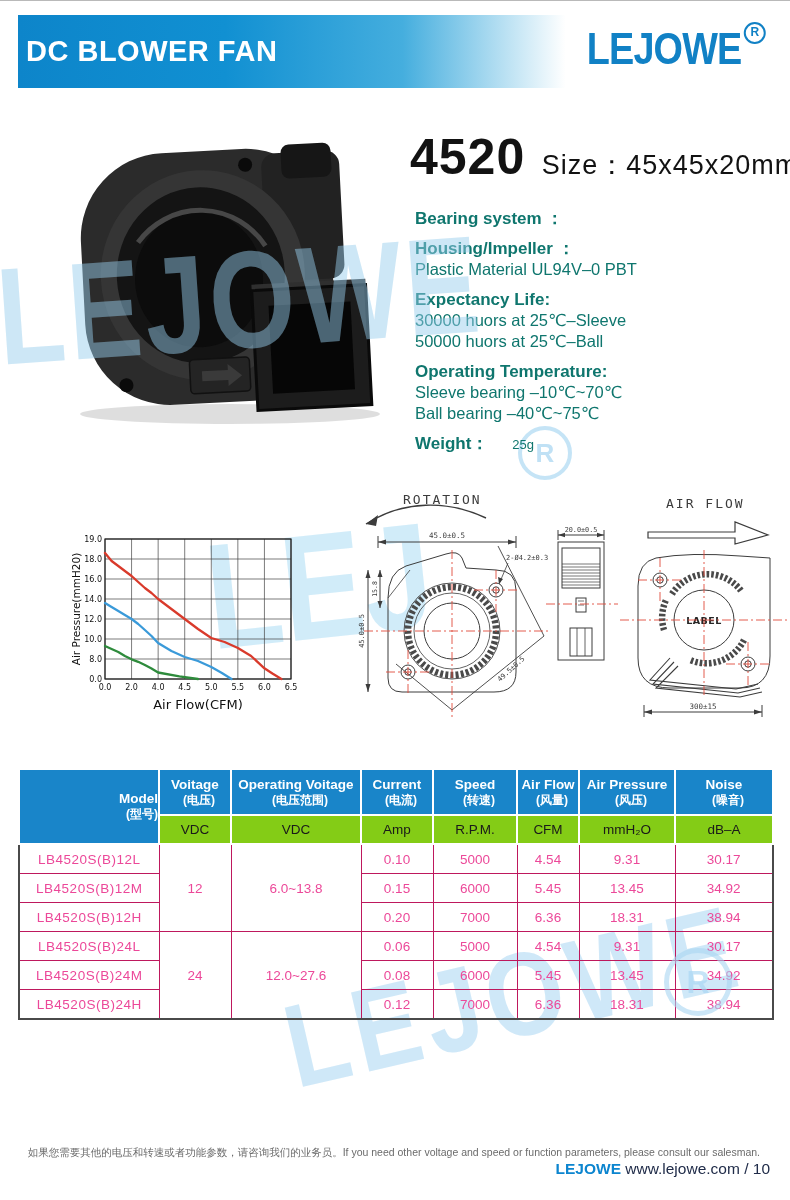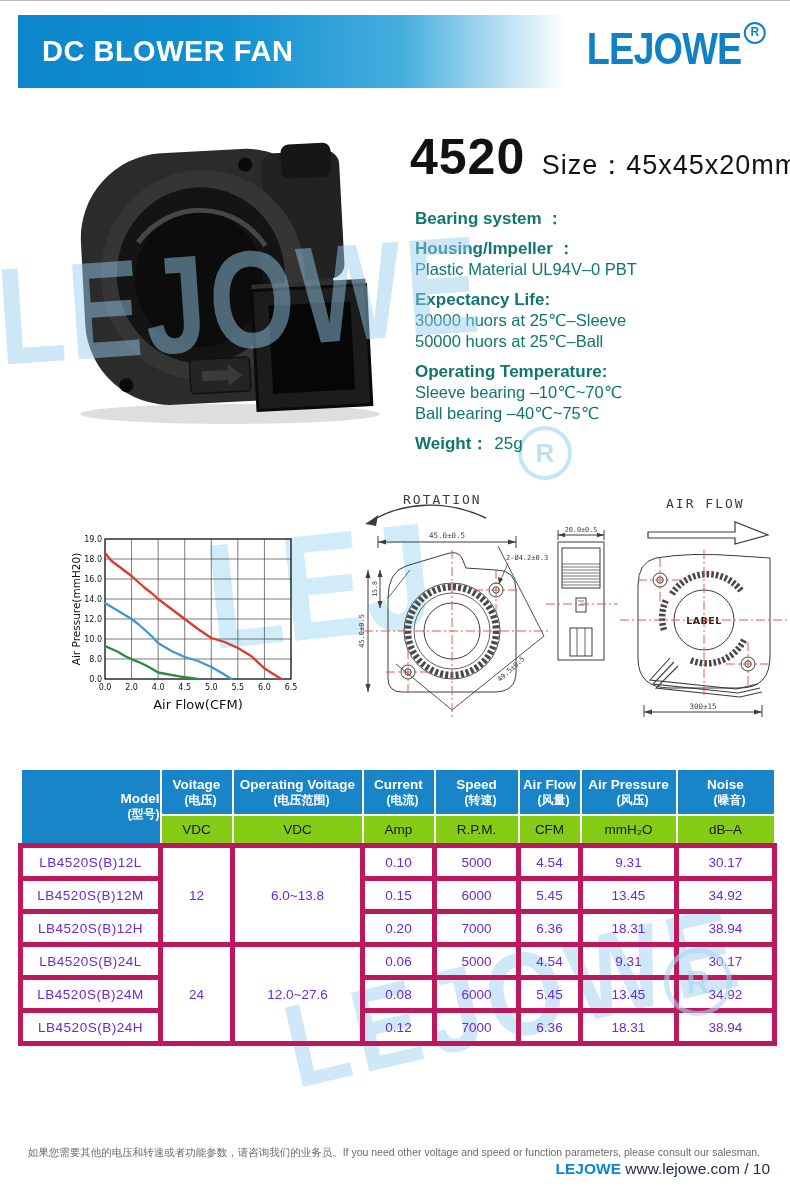--- a/index.html
+++ b/index.html
@@ -5,55 +5,55 @@
   html,body{margin:0;padding:0;background:#e8e8e8;}
   .page{position:relative;width:790px;height:1200px;background:#ffffff;margin:0 auto;
         font-family:"Liberation Sans","DejaVu Sans",sans-serif;overflow:hidden;}
   .layer{position:absolute;z-index:1;}
   .toprule{position:absolute;top:0;left:0;width:790px;height:1px;background:#b9b9b9;z-index:1;}
 
   
   .banner{left:18px;top:15px;width:740px;height:73px;
     background:linear-gradient(90deg,#0d85ca 0%,#1190d2 28%,#45aede 52%,rgba(255,255,255,0) 74%);
     display:flex;align-items:center;}
-  .banner-title{color:#fff;font-size:29px;font-weight:bold;padding-left:24px;letter-spacing:.5px;}
+  .banner-title{color:#fff;font-size:29px;font-weight:bold;padding-left:8px;letter-spacing:.5px;}
   .logo{right:26px;top:22px;color:#1181c5;font-size:45px;font-weight:bold;
         transform:scaleX(.84);transform-origin:right center;letter-spacing:-1px;white-space:nowrap;}
   .logo-r{display:inline-block;width:18px;height:18px;border:2px solid #1181c5;border-radius:50%;
           font-size:12px;line-height:17px;text-align:center;vertical-align:28px;margin-left:5px;
           letter-spacing:0;transform:scaleX(1.19);}
 
   
   .title-block{left:410px;top:128px;white-space:nowrap;}
   .model-num{font-size:50px;font-weight:bold;color:#121212;letter-spacing:1px;}
   .size-label{font-size:27px;color:#121212;margin-left:12px;letter-spacing:1px;margin-top:27px;}
   .specs{left:415px;top:208px;width:360px;color:#0f766e;}
   .spec{margin-bottom:9px;}
   .spec-h{font-weight:bold;font-size:17px;line-height:21px;}
   .spec-line{font-size:16.5px;line-height:21px;}
-  .spec-v{font-size:17px;margin-left:6px;}
+  .spec-v{font-size:13px;margin-left:24px;}
 
   
   .chart-wrap{left:70px;top:524px;}
   .draw{position:absolute;z-index:1;}
   svg text{font-family:"DejaVu Sans","Liberation Sans",sans-serif;}
   .cadtext{font-family:"DejaVu Sans Mono",monospace;}
 
   
   table.spec-table{position:absolute;left:18px;top:768px;width:754px;z-index:1;
     border-collapse:collapse;table-layout:fixed;border:2px solid #4a4a4a;}
   .spec-table th,.spec-table td{text-align:center;vertical-align:middle;padding:0;}
   .spec-table thead th{background:#1985c9;color:#fff;border:2px solid #fff;}
   .spec-table thead .en{font-size:13.5px;font-weight:bold;line-height:16px;}
   .spec-table thead .cn{font-size:12px;font-weight:bold;line-height:15px;margin-left:8px;}
   .spec-table tr.h1 th{height:44px;}
   .spec-table tr.h2 th{height:27px;background:#84cc16;color:#1a1a1a;font-weight:normal;font-size:13.5px;}
   .spec-table th.th-model{background:#1985c9;text-align:right;}
-  .spec-table tbody td{height:28px;border:5px solid #be185d;background:transparent;
-    font-size:13.5px;color:#6d28d9;}
+  .spec-table tbody td{height:28px;border:1px solid #be185d;background:transparent;
+    font-size:13.5px;color:#ec4899;}
   .spec-table tbody td.model-cell{font-size:13.5px;letter-spacing:.5px;}
 
   
   .footnote{right:30px;top:1146px;font-size:10.5px;color:#6b6b6b;white-space:nowrap;}
   .pagefoot{right:20px;top:1160px;font-size:15.5px;white-space:nowrap;}
   .fbrand{color:#0c85cf;font-weight:bold;}
   .fsite{color:#202c49;}
 
   
   .wm{position:absolute;font-weight:bold;pointer-events:none;white-space:nowrap;

